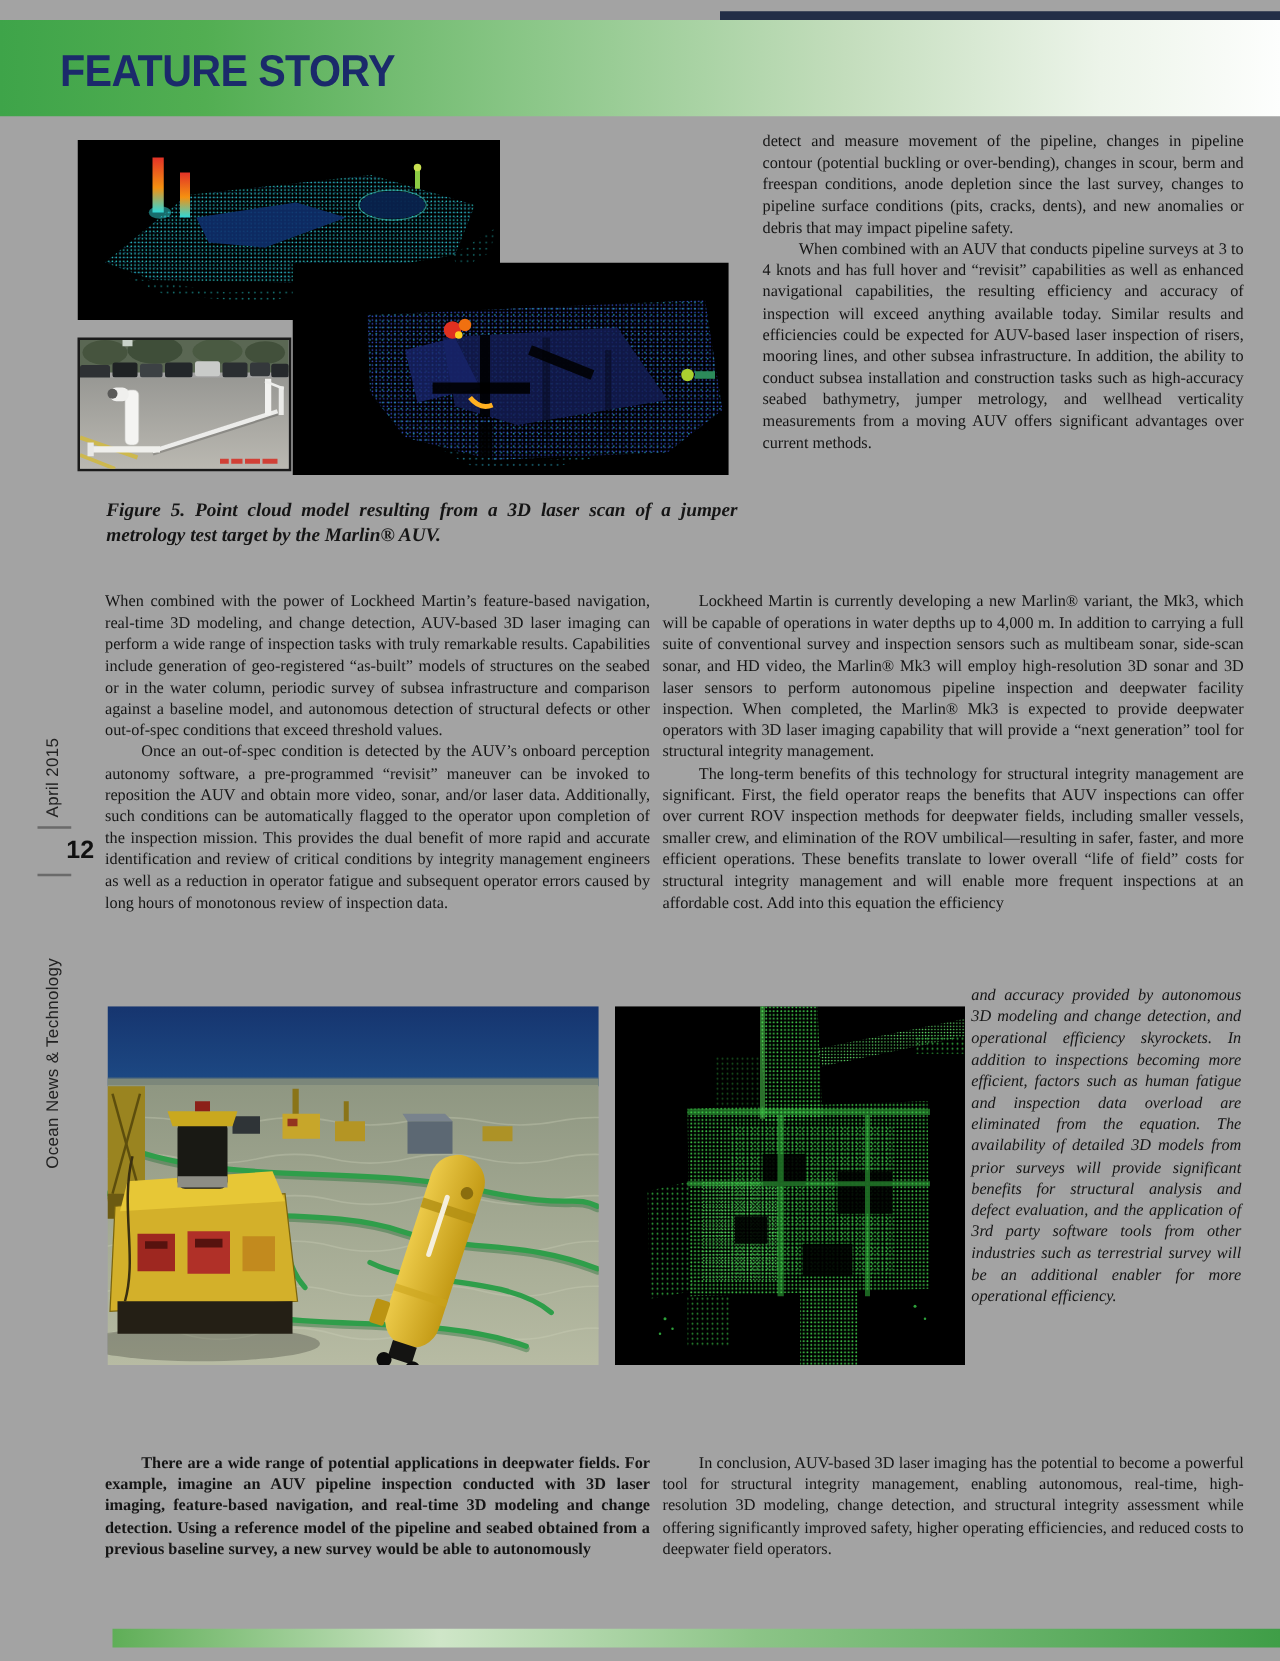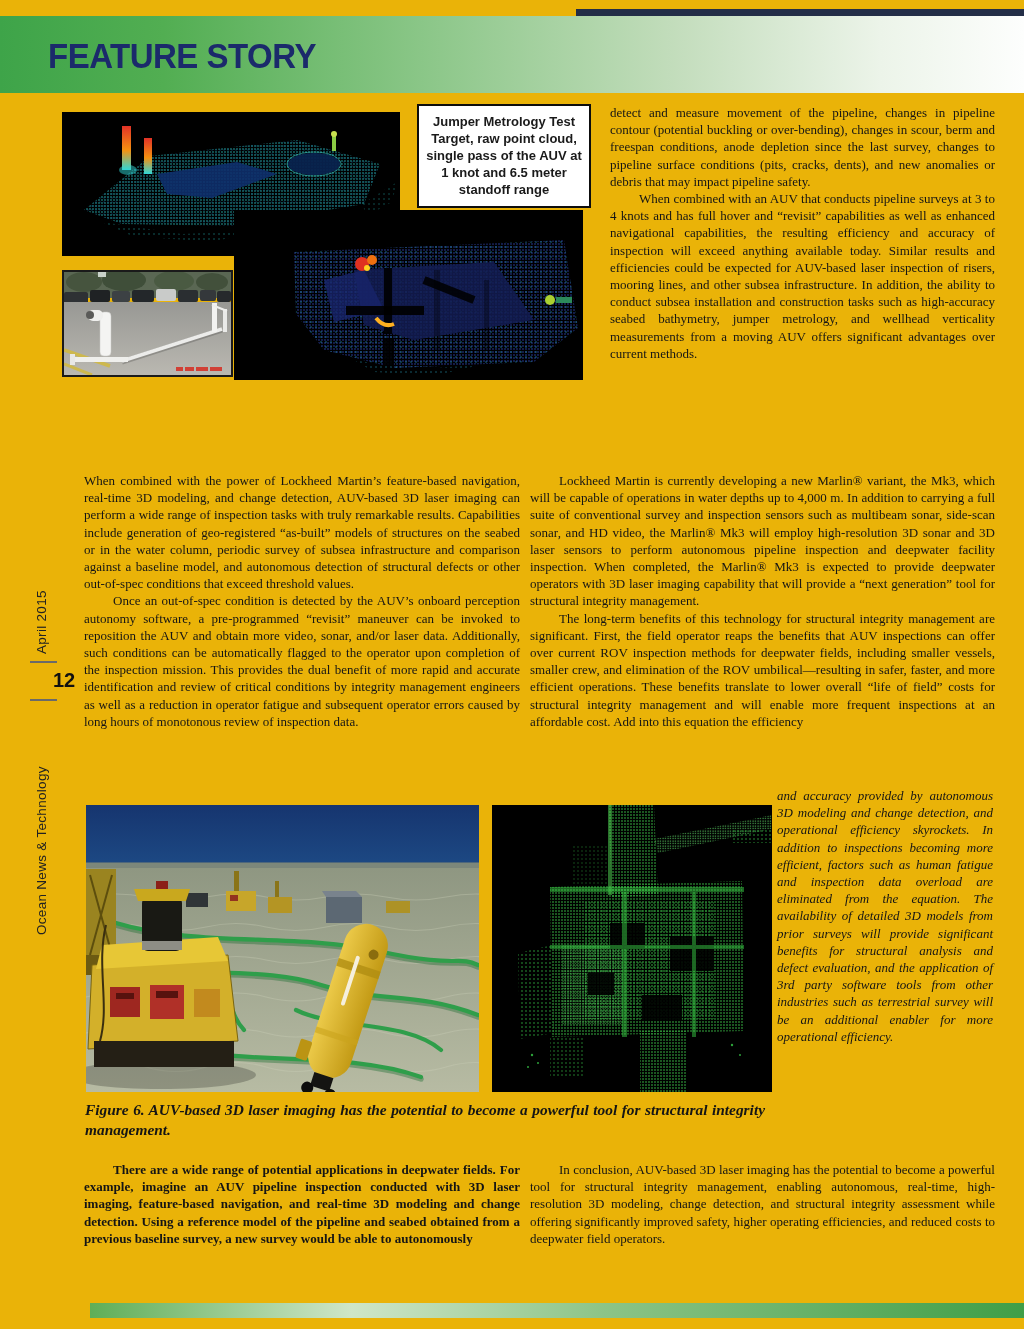--- a/index.html
+++ b/index.html
@@ -1,16 +1,16 @@
 <!DOCTYPE html>
 <html><head>
 <meta charset="utf-8">
 <style>
   html,body{margin:0;padding:0;background:#e8e8e8;}
-  .page{position:relative;width:1024px;height:1329px;background:#eab308;overflow:hidden;
+  .page{position:relative;width:1024px;height:1329px;background:#a3a3a3;overflow:hidden;
         font-family:"Liberation Serif",serif;color:#151515;}
   .abs{position:absolute;}
   
   .top-accent{left:576px;top:9px;width:448px;height:7px;background:#232e47;}
   .band{left:0;top:16px;width:1024px;height:77px;
         background:linear-gradient(90deg,#3ea449 0%,#52ae52 16%,#8cc789 42%,#c3ddbc 66%,#ecf4e9 86%,#fdfefd 100%);}
   .band-title{left:48px;top:36px;font-family:"Liberation Sans",sans-serif;font-weight:800;
         font-size:33px;letter-spacing:-0.5px;color:#1b2a6b;transform:scaleY(1.08);transform-origin:left top;}
   
   .body-text{font-size:13px;line-height:17.2px;text-align:justify;}
@@ -74,21 +74,20 @@
       <polygon points="40,110 120,122 200,118 150,130 70,124" fill="url(#pcC)" opacity="0.7"></polygon>
       <polygon points="300,92 335,70 330,90 305,104" fill="url(#pcC)" opacity="0.6"></polygon>
       <ellipse cx="66" cy="58" rx="9" ry="5" fill="#2fd8d8" opacity="0.5"></ellipse>
       <rect x="60" y="14" width="9" height="44" fill="url(#towerG)"></rect>
       <rect x="82" y="26" width="8" height="36" fill="url(#towerG)"></rect>
       <rect x="270" y="24" width="4" height="15" fill="#8ccc44"></rect>
       <circle cx="272" cy="22" r="3" fill="#c8e050"></circle>
     </svg>
   </div>
 
-  <div class="abs callout" style="left:417px;top:104px;width:174px;">Jumper Metrology Test Target, raw point cloud, single pass of the AUV at 1 knot and 6.5 meter standoff range</div>
 
   <div class="abs imgbox" style="left:234px;top:210px;width:349px;height:170px;">
     <svg width="349" height="170">
       <defs>
         <pattern id="pcD" width="3" height="3" patternUnits="userSpaceOnUse">
             <circle cx="1" cy="1" r="0.65" fill="#3550d0"></circle>
           </pattern>
         <pattern id="pcE" width="5" height="5" patternUnits="userSpaceOnUse">
             <circle cx="2" cy="2" r="0.75" fill="#2fc0e0"></circle>
           </pattern>
@@ -151,20 +150,21 @@
       <circle cx="26" cy="43" r="4" fill="#5a5a58"></circle>
       <g fill="#d4342a" opacity="0.9">
         <rect x="112" y="95" width="7" height="4"></rect>
           <rect x="121" y="95" width="9" height="4"></rect>
         <rect x="132" y="95" width="12" height="4"></rect>
           <rect x="146" y="95" width="12" height="4"></rect>
       </g>
     </svg>
   </div>
 
+  <div class="abs figcap" style="left:85px;top:399px;width:505px;">Figure 5.  Point cloud model resulting from a 3D laser scan of a jumper metrology test target by the Marlin® AUV.</div>
 
   <div class="abs body-text" style="left:84px;top:446px;width:436px;margin-top:26px;">
     <p>When combined with the power of Lockheed Martin’s feature-based navigation, real-time 3D modeling, and change detection, AUV-based 3D laser imaging can perform a wide range of inspection tasks with truly remarkable results.  Capabilities include generation of geo-registered “as-built” models of structures on the seabed or in the water column, periodic survey of subsea infrastructure and comparison against a baseline model, and autonomous detection of structural defects or other out-of-spec conditions that exceed threshold values.</p>
     <p class="ind">Once an out-of-spec condition is detected by the AUV’s onboard perception autonomy software, a pre-programmed “revisit” maneuver can be invoked to reposition the AUV and obtain more video, sonar, and/or laser data.  Additionally, such conditions can be automatically flagged to the operator upon completion of the inspection mission.  This provides the dual benefit of more rapid and accurate identification and review of critical conditions by integrity management engineers as well as a reduction in operator fatigue and subsequent operator errors caused by long hours of monotonous review of inspection data.</p>
   </div>
 
   <div class="abs body-text" style="left:610px;top:104px;width:385px;">
     <p>detect and measure movement of the pipeline, changes in pipeline contour (potential buckling or over-bending), changes in scour, berm and freespan conditions, anode depletion since the last survey, changes to pipeline surface conditions (pits, cracks, dents), and new anomalies or debris that may impact pipeline safety.</p>
     <p class="ind">When combined with an AUV that conducts pipeline surveys at 3 to 4 knots and has full hover and “revisit” capabilities as well as enhanced navigational capabilities, the resulting efficiency and accuracy of inspection will exceed anything available today.  Similar results and efficiencies could be expected for AUV-based laser inspection of risers, mooring lines, and other subsea infrastructure.  In addition, the ability to conduct subsea installation and construction tasks such as high-accuracy seabed bathymetry, jumper metrology, and wellhead verticality measurements from a moving AUV offers significant advantages over current methods.</p>
   </div>
@@ -300,21 +300,20 @@
       <g fill="#2da13a">
         <circle cx="40" cy="250" r="1.2"></circle>
           <circle cx="46" cy="258" r="1"></circle>
           <circle cx="36" cy="262" r="1"></circle>
         <circle cx="240" cy="240" r="1.2"></circle>
           <circle cx="248" cy="250" r="1"></circle>
       </g>
     </svg>
   </div>
 
-  <div class="abs figcap" style="left:85px;top:1100px;width:680px;">Figure 6.  AUV-based 3D laser imaging has the potential to become a powerful tool for structural integrity management.</div>
 
   <div class="abs body-text" style="left:84px;top:1161px;width:436px;font-weight:bold;">
     <p class="ind">There are a wide range of potential applications in deepwater fields.  For example, imagine an AUV pipeline inspection conducted with 3D laser imaging, feature-based navigation, and real-time 3D modeling and change detection.  Using a reference model of the pipeline and seabed obtained from a previous baseline survey, a new survey would be able to autonomously</p>
   </div>
   <div class="abs body-text" style="left:530px;top:1161px;width:465px;">
     <p class="ind">In conclusion, AUV-based 3D laser imaging has the potential to become a powerful tool for structural integrity management, enabling autonomous, real-time, high-resolution 3D modeling, change detection, and structural integrity assessment while offering significantly improved safety, higher operating efficiencies, and reduced costs to deepwater field operators.</p>
   </div>
 
   <div class="abs bottom-accent"></div>
 

